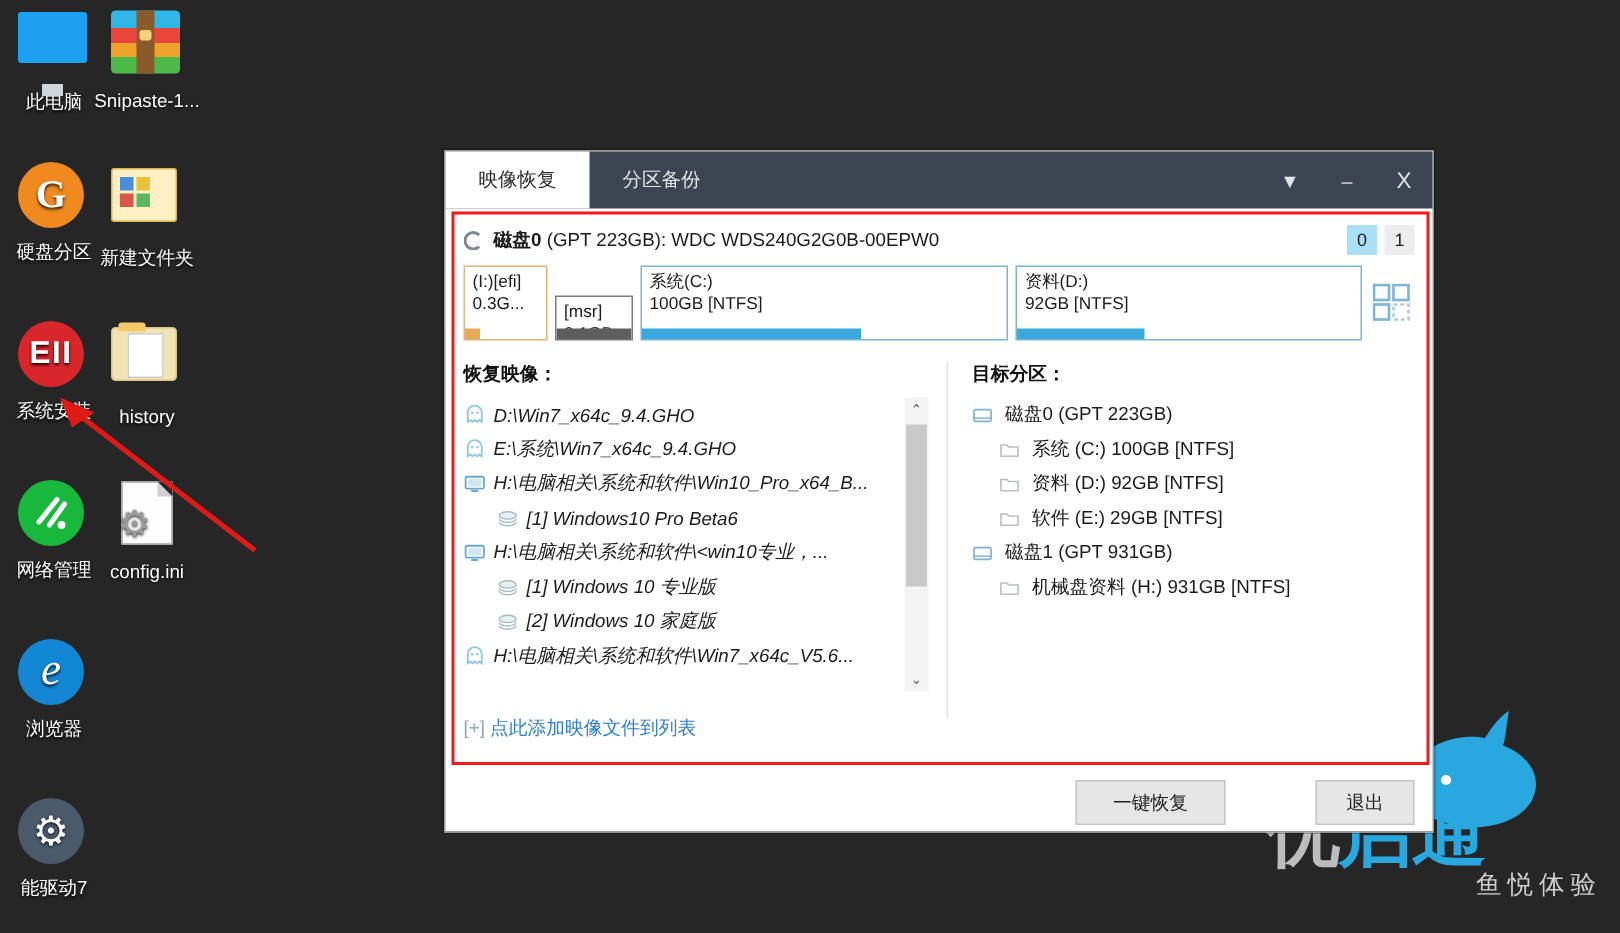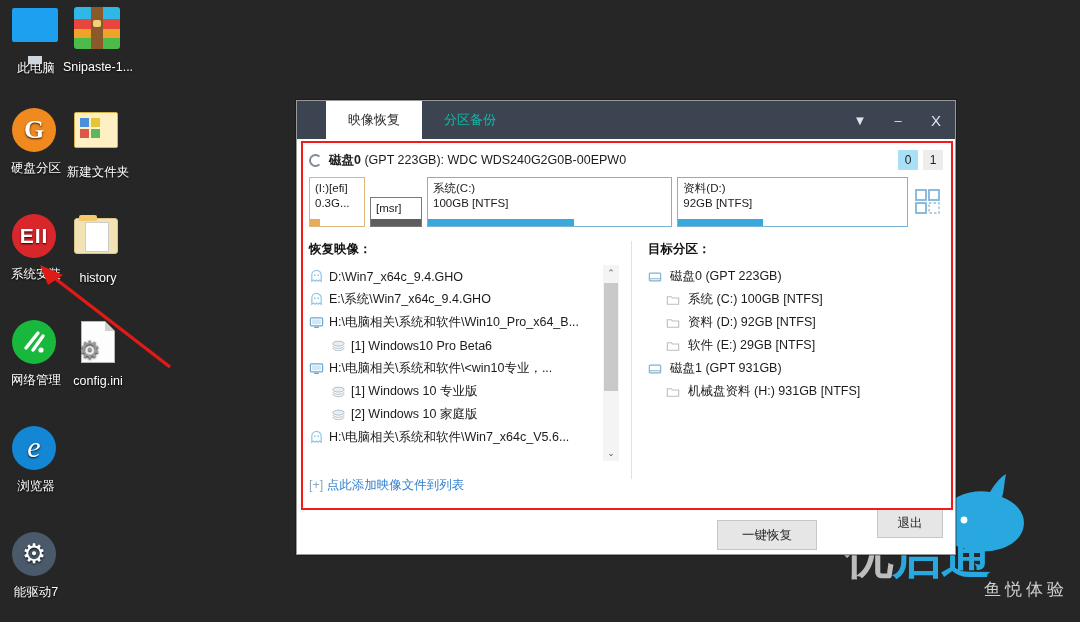--- a/index.html
+++ b/index.html
@@ -55,25 +55,24 @@
   #dialog {
     position: absolute; left: 296px; top: 100px;
     width: 660px; height: 455px;
     background: #ffffff;
     border: 1px solid #9a9a9a;
     box-shadow: 0 0 0 1px rgba(0,0,0,.25);
   }
   #titlebar {
     height: 38px; background: #3b4450; display: flex; align-items: stretch;
     position: relative;
-    padding-left: 29px;
   }
   .tab {
     padding: 0 22px; display: flex; align-items: center; justify-content: center;
-    font-size: 13px; color: #14b8a6; cursor: default; min-width: 96px;
+    font-size: 13px; color: #e5e5e5; cursor: default; min-width: 96px;
   }
   .tab.active { background: #ffffff; color: #2b2b2b; }
   .win-ctrls { margin-left: auto; display: flex; align-items: stretch; }
   .win-btn {
     width: 38px; display: flex; align-items: center; justify-content: center;
     color: #dfe4e9; font-size: 13px;
   }
   .win-btn.x { font-size: 15px; }
 
   
@@ -115,21 +114,21 @@
   .part.softe { width: 68px; }
   .grid-icon { width: 30px; display: flex; align-items: center; justify-content: center; flex: none; }
 
   
   .cols { display: flex; margin-top: 14px; height: 238px; }
   .col-l { width: 310px; position: relative; }
   .col-div { width: 1px; background: #e2e2e2; margin: 0 16px 0 12px; }
   .col-r { flex: 1; position: relative; }
   .col-head { font-size: 12.5px; font-weight: bold; color: #111; margin-bottom: 7px; }
 
-  .listbox { position: relative; height: 196px; }
+  .listbox { position: relative; height: 196px; font-style: italic; }
   .list { height: 196px; overflow: hidden; padding-right: 18px; }
   .li {
     display: flex; align-items: center; height: 23px;
     font-size: 12.5px; color: #1b1b1b; white-space: nowrap;
   }
   .li .ico { width: 20px; flex: none; display: flex; align-items: center; }
   .li.ind { padding-left: 22px; }
 
   .scroll { position: absolute; right: 0; top: 0; width: 16px; height: 196px; background: #f4f4f4; }
   .scroll .arr { height: 16px; display: flex; align-items: center; justify-content: center; font-size: 9px; color: #5a5a5a; }
@@ -143,21 +142,21 @@
   .tli .ico { width: 22px; flex: none; display: flex; align-items: center; }
   .tli.ind { padding-left: 18px; }
 
   
   .footer-rule { position: absolute; left: 12px; right: 12px; bottom: 47px; height: 1px; background: #e4e4e4; }
   .footer { position: absolute; right: 12px; bottom: 6px; display: flex; gap: 12px; }
   .btn {
     background: #e6e6e6; border: 1px solid #c6c6c6; font-size: 12.5px; color: #1f1f1f;
     height: 30px; display: flex; align-items: center; justify-content: center;
   }
-  .btn.primary { width: 100px; margin-top: 12px; }
+  .btn.primary { width: 100px; }
   .btn.exit { width: 66px; margin-left: 48px; }
 </style>
 </head>
 <body>
 
 <div id="desktop">
 
   <div class="desk-icon" style="left:-12px;top:4px">
     <div class="desk-glyph">
         <div class="g-monitor"></div>

